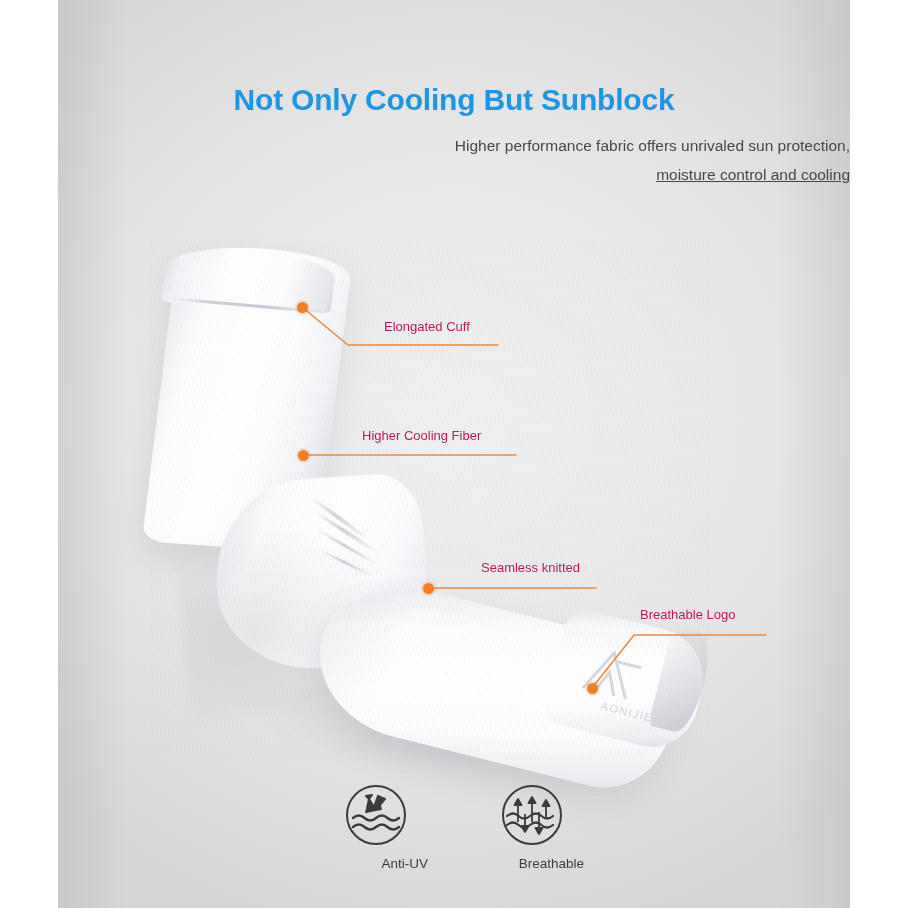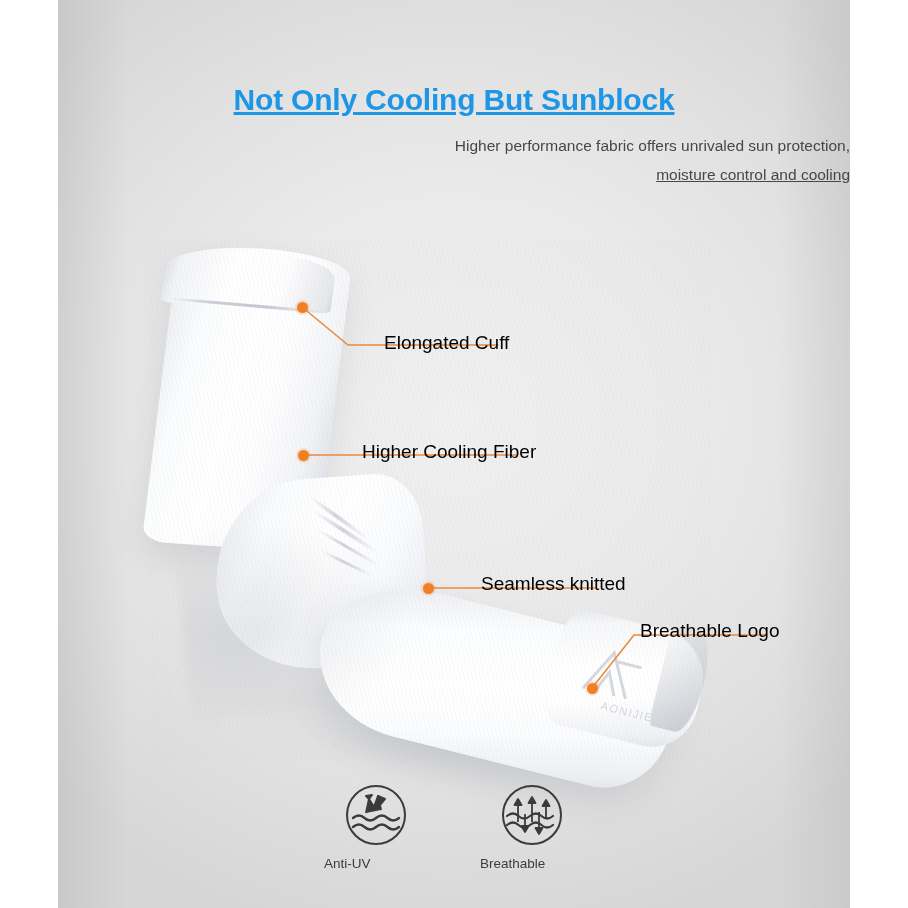--- a/index.html
+++ b/index.html
@@ -49,21 +49,20 @@
     position: absolute;
     left: 58px;
     top: 83px;
     width: 792px;
     text-align: center;
     font-size: 30px;
     font-weight: bold;
     letter-spacing: -0.2px;
     color: #1e96e6;
     white-space: nowrap;
-    text-decoration: underline;
   }
   #subtitle {
     position: absolute;
     left: 58px;
     top: 131px;
     width: 792px;
     text-align: right;
     font-size: 15.5px;
     line-height: 29px;
     color: #474747;
@@ -213,40 +212,39 @@
   
   .callout-dot {
     position: absolute;
     width: 11px; height: 11px;
     border-radius: 50%;
     background: #f07f25;
     box-shadow: 0 0 0 2px rgba(240,127,37,0.18);
   }
   .callout-label {
     position: absolute;
-    font-size: 19px;
-    color: #000000;
+    font-size: 13px;
+    color: #be185d;
     white-space: nowrap;
-    margin-top: 13px;
   }
   .callout-svg { position: absolute; left: 0; top: 0; overflow: visible; }
 
   
   #features {
     position: absolute;
     left: 58px;
     top: 784px;
     width: 792px;
     display: flex;
     justify-content: center;
     gap: 52px;
   }
   .feature {
     width: 104px;
-    text-align: left;
+    text-align: right;
   }
   .feature-icon { display: block; margin: 0 auto; }
   .feature-label {
     margin-top: 10px;
     font-size: 13.5px;
     color: #3c3c3c;
     white-space: nowrap;
   }
 </style>
 </head>

